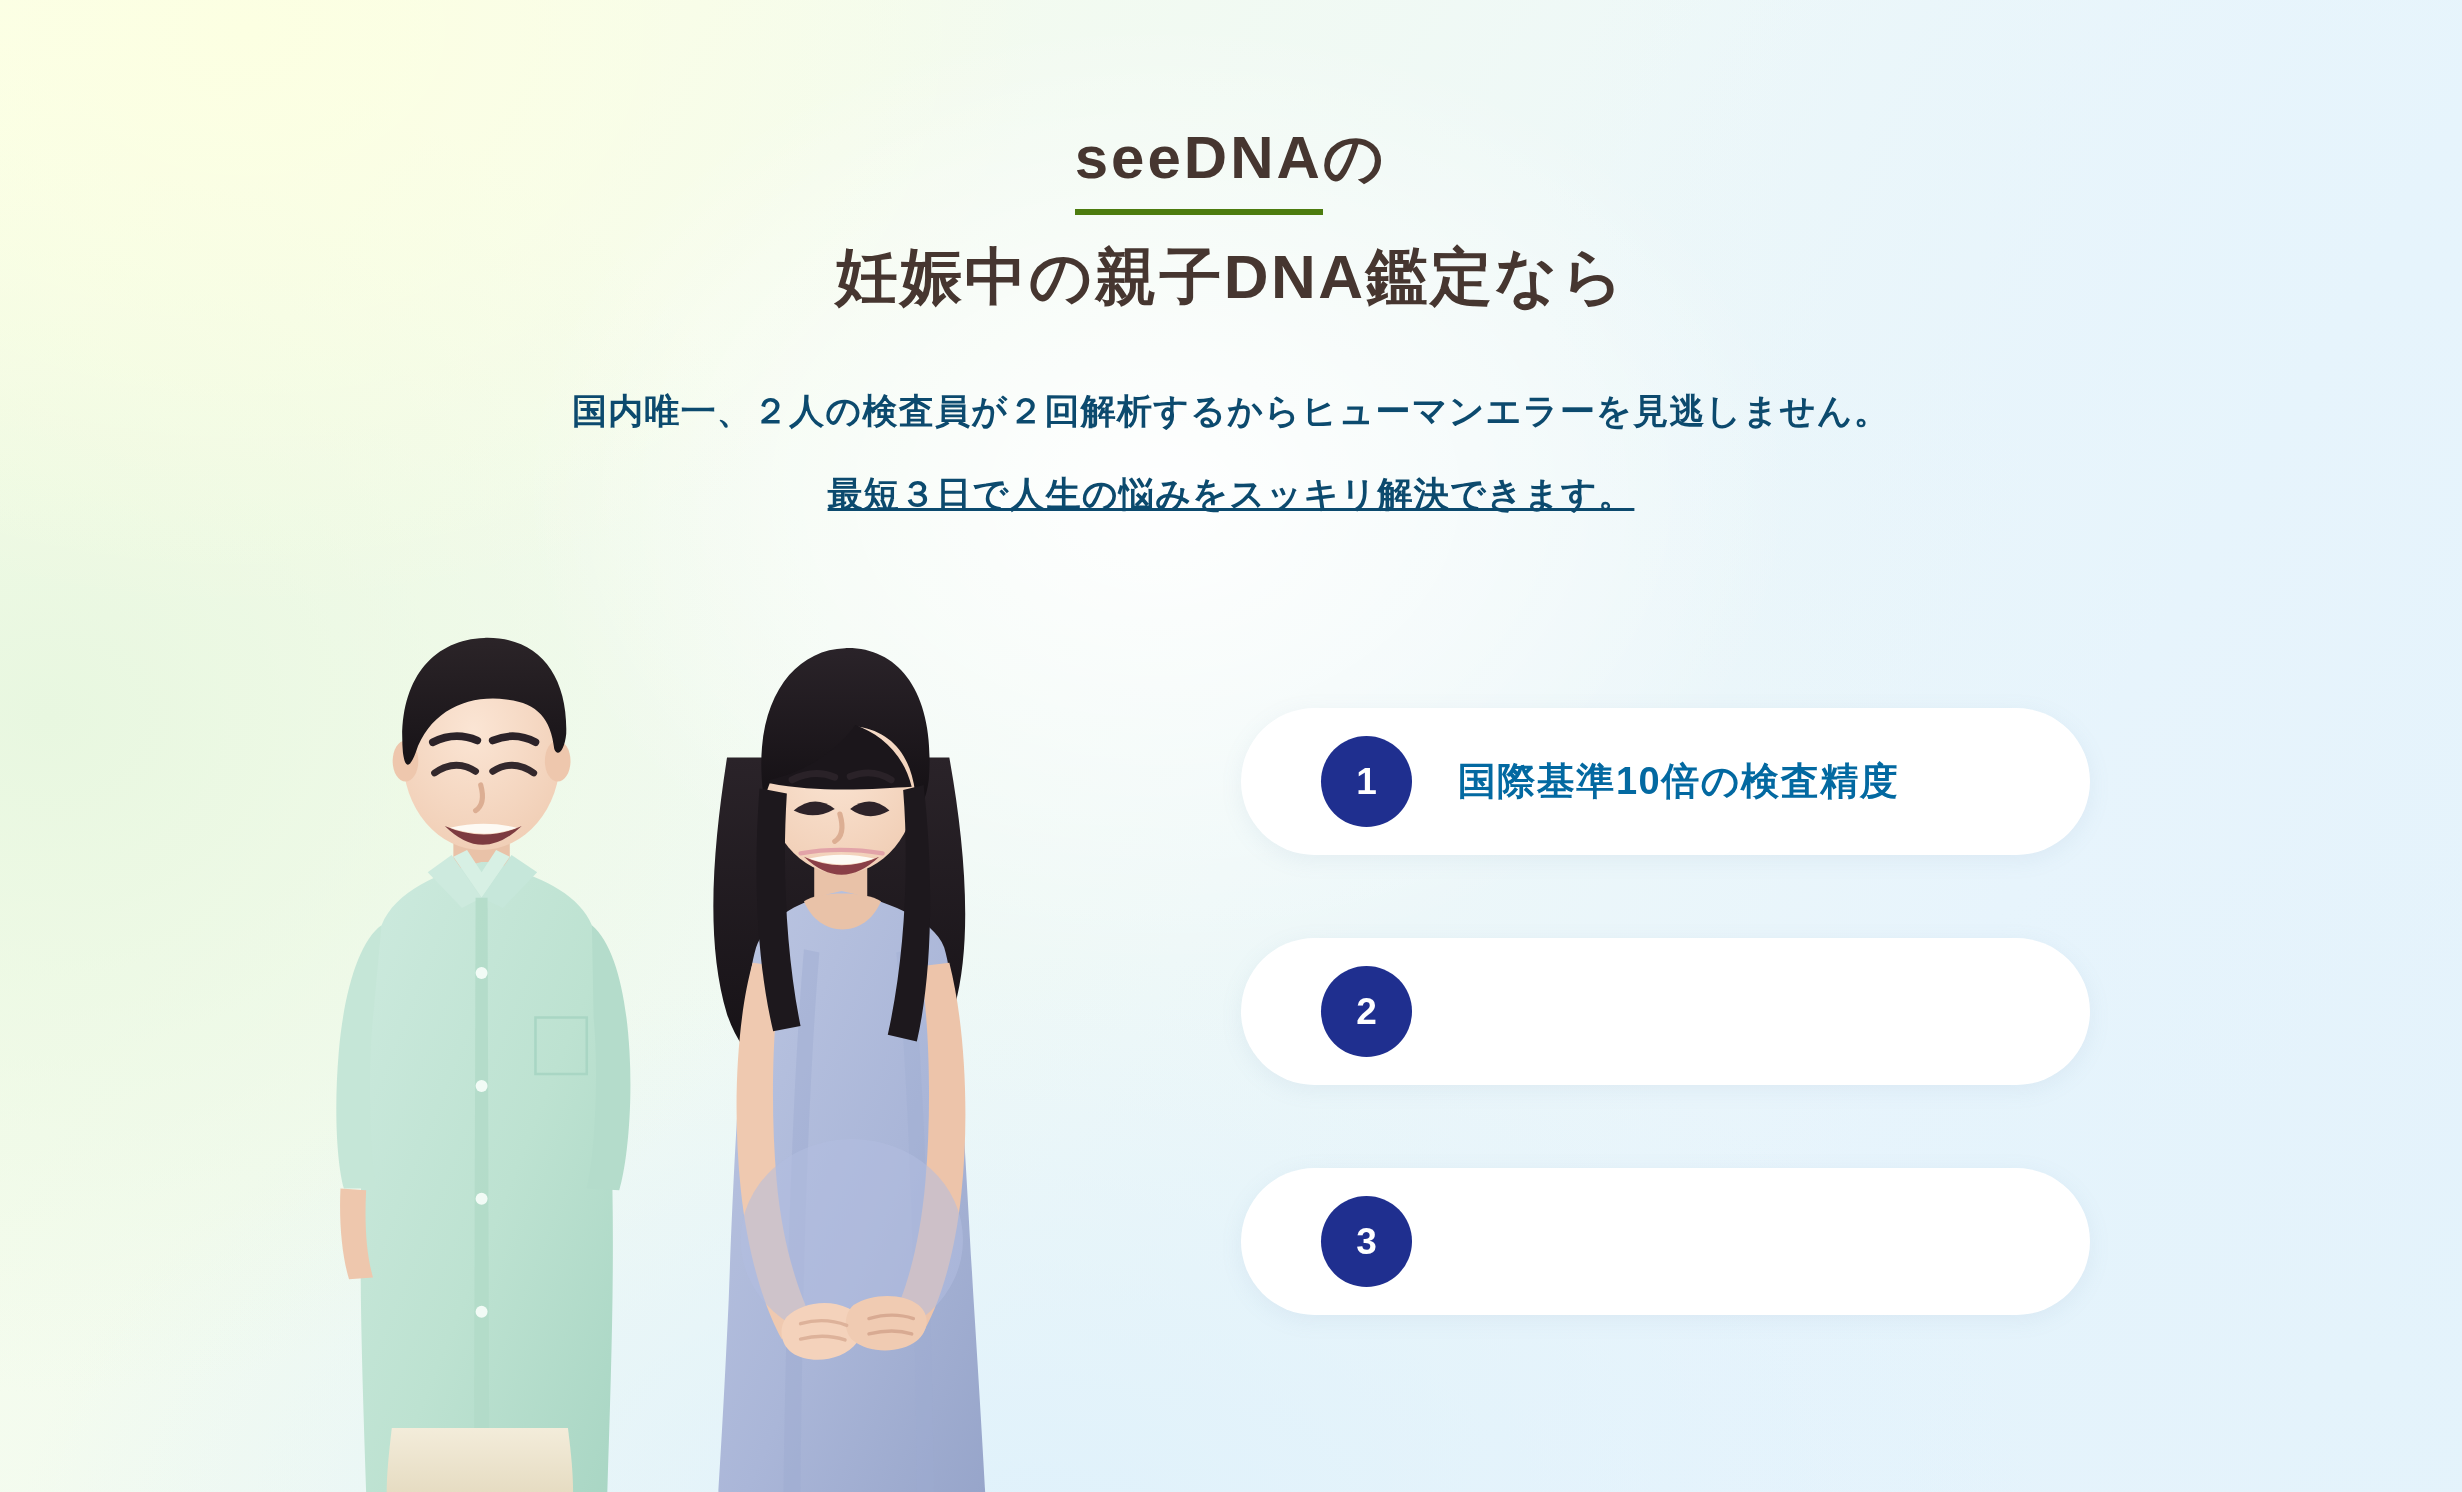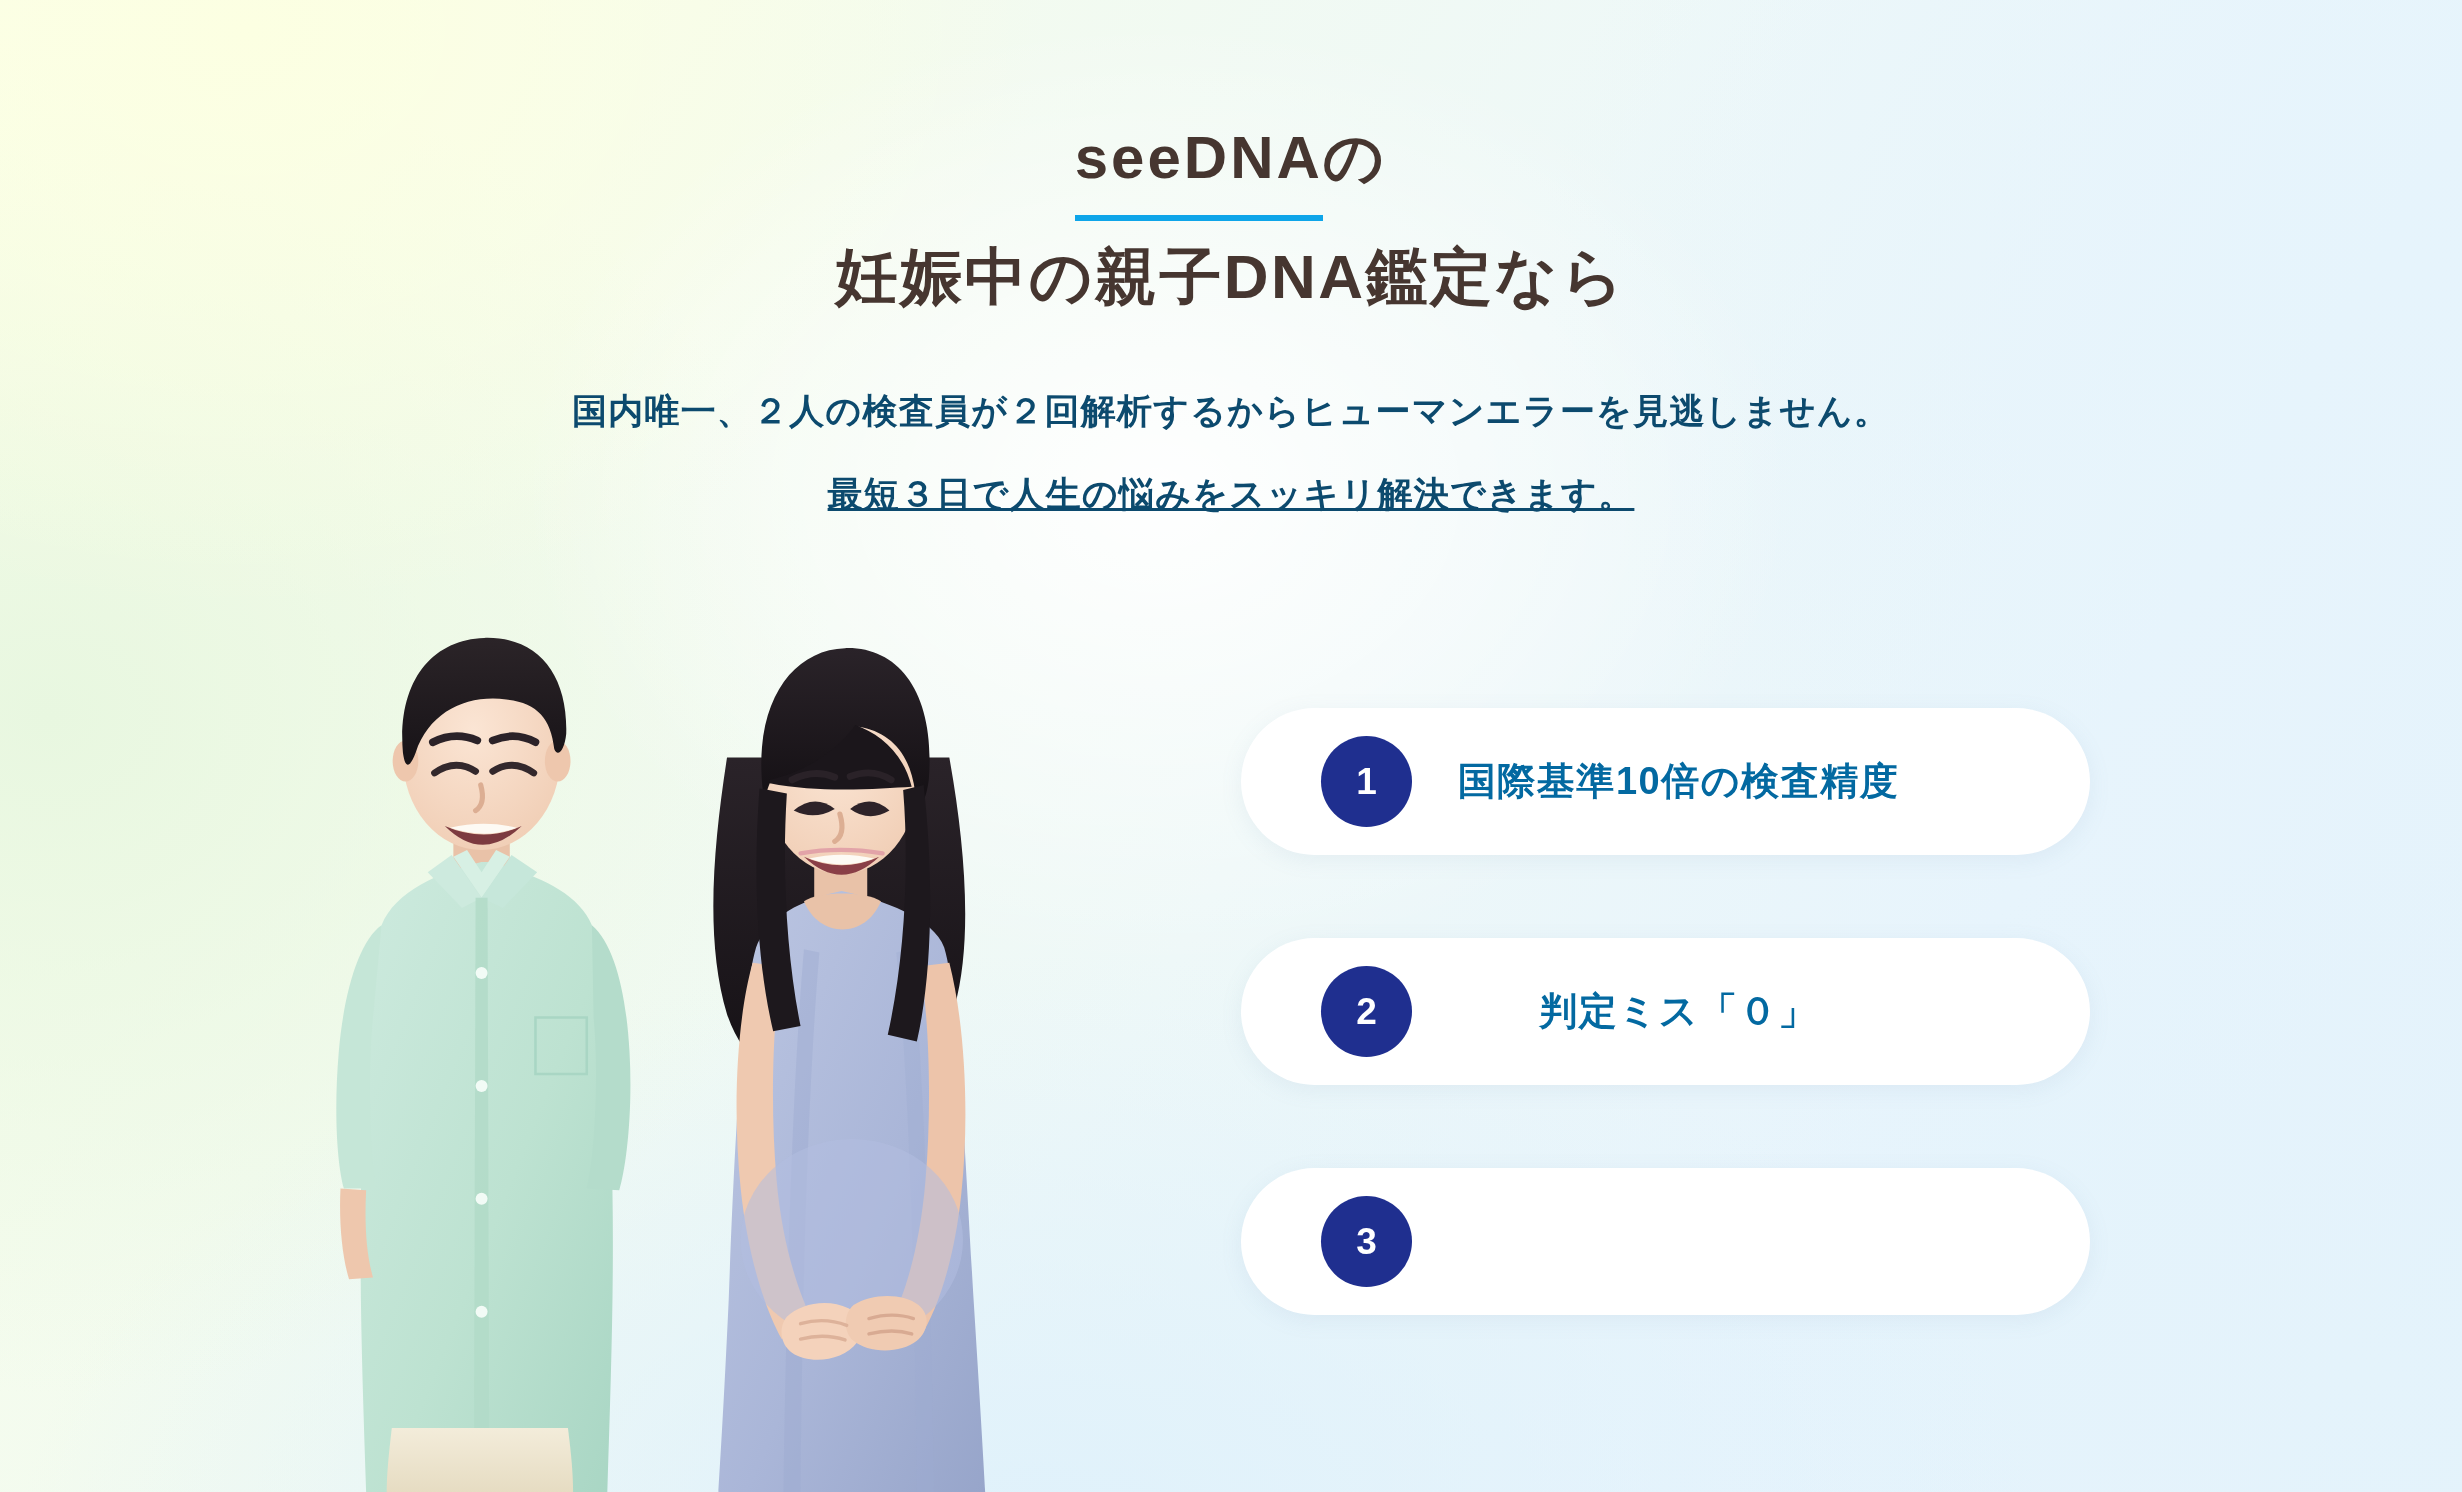--- a/index.html
+++ b/index.html
@@ -52,22 +52,22 @@
   }
   .h-line1 {
     font-size: 60px;
     font-weight: 700;
     letter-spacing: .05em;
     color: #463630;
     line-height: 1;
     margin: 0;
   }
   .h-line1 .underlined {
-    border-bottom: 6px solid #0ea5e9;
-    padding-bottom: 24px;
+    border-bottom: 6px solid #4d7c0f;
+    padding-bottom: 18px;
   }
   .h-line2 {
     font-size: 62px;
     font-weight: 700;
     letter-spacing: .04em;
     color: #463630;
     line-height: 1;
     margin: 58px 0 13px 0;
   }
 
@@ -358,21 +358,20 @@
 
   <div class="cards">
 
     <div class="card">
       <div class="badge">1</div>
       <div class="card-label">国際基準10倍の検査精度</div>
     </div>
 
     <div class="card">
       <div class="badge">2</div>
-      <div class="card-label">判定ミス「０」</div>
     </div>
 
     <div class="card">
       <div class="badge">3</div>
     </div>
 
   </div>
 
 </div>
 

